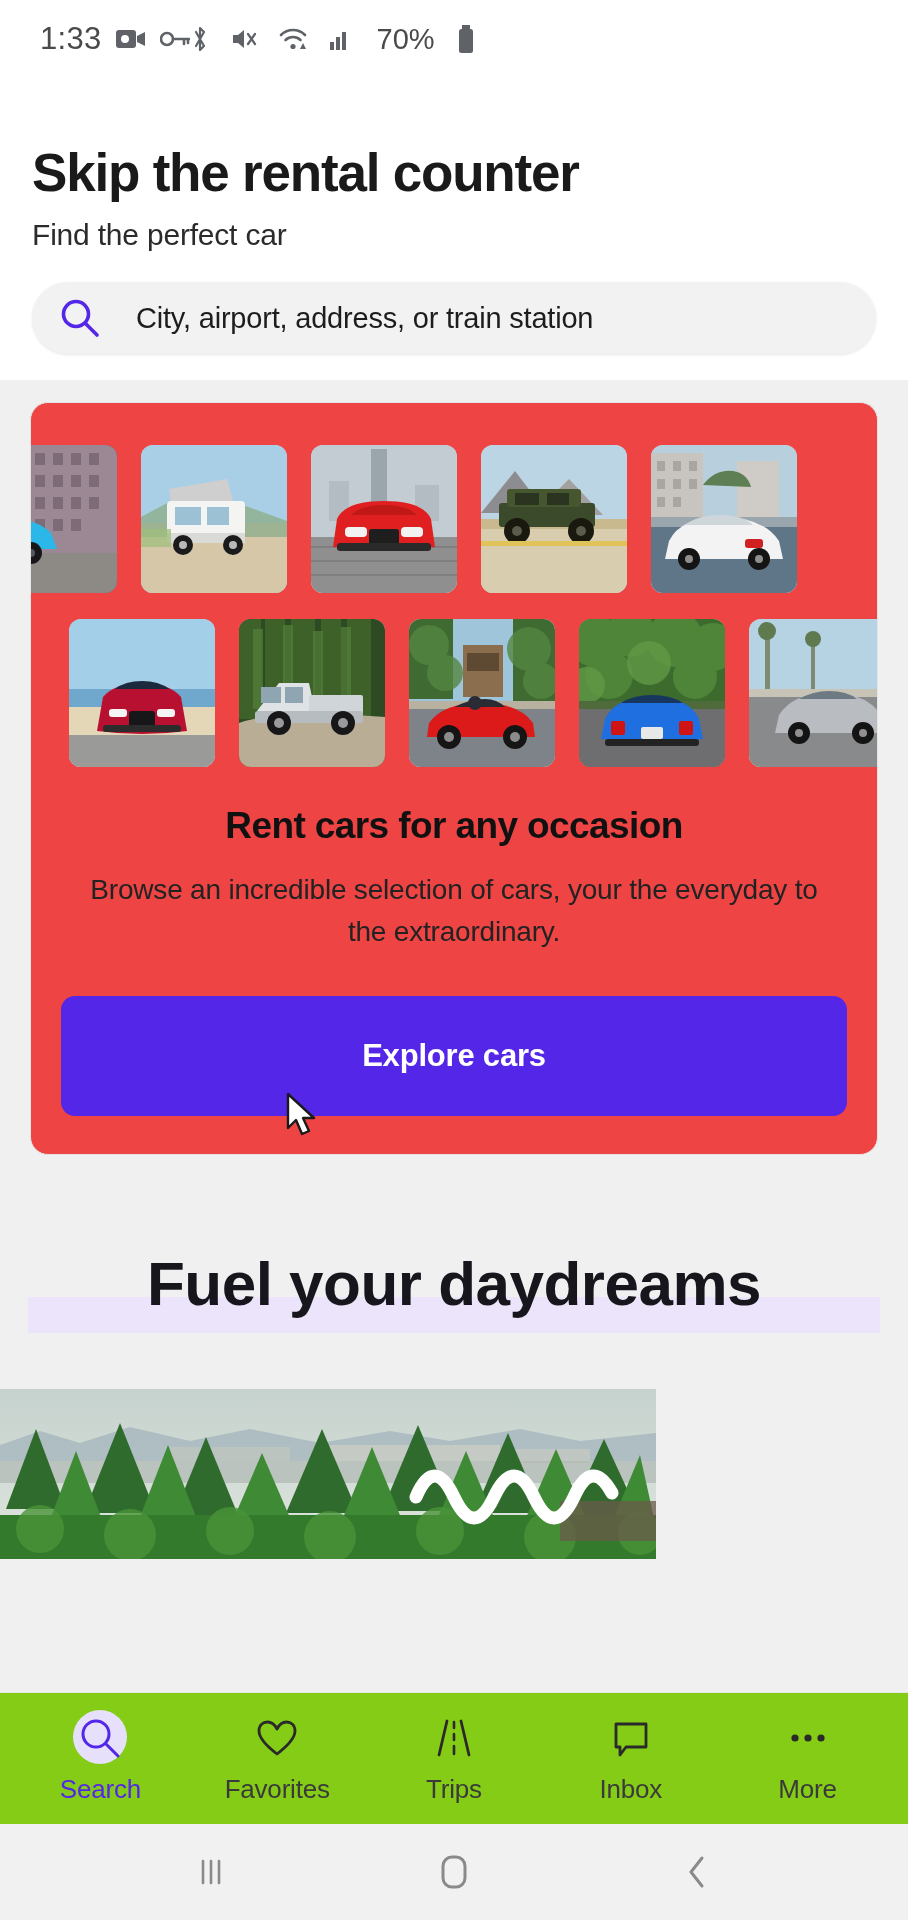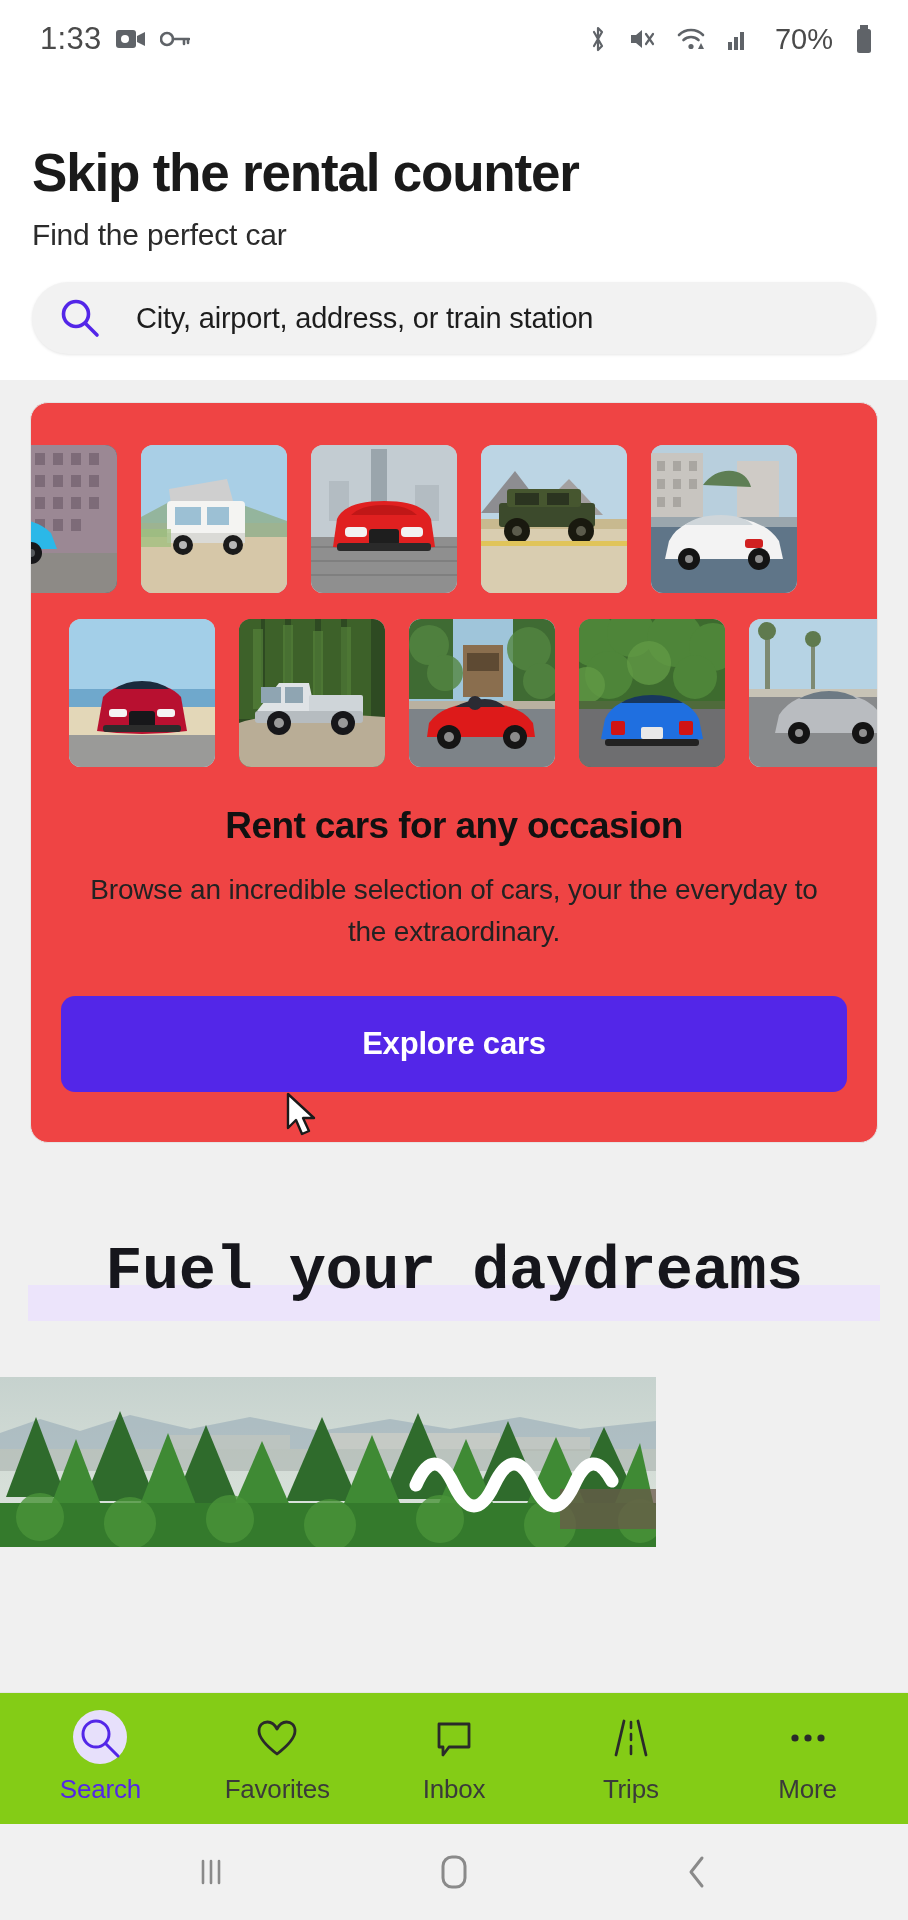--- a/index.html
+++ b/index.html
@@ -16,21 +16,21 @@
     display: flex;
     flex-direction: column;
   }
 
   
   .status-bar {
     height: 78px;
     flex: 0 0 78px;
     display: flex;
     align-items: center;
-    justify-content: space-between;
+    justify-content: flex-start;
     padding: 0 34px 0 40px;
     background: #ffffff;
     color: #5f6368;
   }
   .sb-left { display: flex; align-items: center; gap: 14px; }
   .sb-right { display: flex; align-items: center; gap: 21px; }
   .sb-time { font-size: 31px; color: #4a4a4a; letter-spacing: .3px; }
   .sb-pct { font-size: 29px; color: #4a4a4a; margin-left: 3px; }
   .ico { display: inline-flex; align-items: center; justify-content: center; }
 
@@ -119,22 +119,22 @@
   .promo-desc {
     text-align: center;
     font-size: 28px;
     line-height: 1.48;
     color: #222;
     margin: 22px 54px 0 54px;
     letter-spacing: -.2px;
   }
   .cta-btn {
     display: block;
-    margin: 44px 30px 16px 30px;
-    height: 96px;
+    margin: 44px 30px 4px 30px;
+    height: 120px;
     background: #5326e8;
     color: #ffffff;
     border: none;
     border-radius: 14px;
     font-size: 31px;
     font-weight: bold;
     font-family: "Liberation Sans", sans-serif;
     cursor: pointer;
     width: calc(100% - 60px);
     letter-spacing: -.2px;
@@ -149,21 +149,21 @@
   .dd-band {
     position: absolute;
     left: 28px; right: 28px;
     bottom: 0;
     height: 36px;
     background: #ece4fb;
   }
   .dd-title {
     position: relative;
     text-align: center;
-    font-family: Liberation Mono, monospace;
+    font-family: Liberation Sans, sans-serif;
     font-weight: bold;
     font-size: 62px;
     color: #16161c;
     letter-spacing: -.5px;
     line-height: 1;
     padding-top: 30px;
   }
 
   .landscape {
     margin: 56px 0 0 0;
@@ -630,35 +630,35 @@
         <svg width="46" height="46" viewBox="0 0 46 46">
             <path d="M23 39 C10 29 5 22 5 16 C5 10 9 7 13.5 7 C17.5 7 21 10 23 14 C25 10 28.5 7 32.5 7 C37 7 41 10 41 16 C41 22 36 29 23 39 Z" fill="none" stroke="#2a2a2a" stroke-width="2.8" stroke-linejoin="round"></path>
           </svg>
       </span>
       <span class="tab-label">Favorites</span>
     </div>
 
     <div class="tab">
       <span class="tab-ico">
         <svg width="46" height="46" viewBox="0 0 46 46">
-            <path d="M8 9 L38 9 L38 32 L18 32 L12 40 L12 32 L8 32 Z" fill="none" stroke="#2a2a2a" stroke-width="2.8" stroke-linejoin="round"></path>
-          </svg>
-      </span>
-      <span class="tab-label">Inbox</span>
+            <path d="M16 6 L8 40" stroke="#2a2a2a" stroke-width="2.8" stroke-linecap="round"></path>
+            <path d="M30 6 L38 40" stroke="#2a2a2a" stroke-width="2.8" stroke-linecap="round"></path>
+            <path d="M23 7 L23 13 M23 19 L23 25 M23 31 L23 39" stroke="#2a2a2a" stroke-width="2.6" stroke-linecap="round"></path>
+          </svg>
+      </span>
+      <span class="tab-label">Trips</span>
     </div>
 
     <div class="tab">
       <span class="tab-ico">
         <svg width="46" height="46" viewBox="0 0 46 46">
-            <path d="M16 6 L8 40" stroke="#2a2a2a" stroke-width="2.8" stroke-linecap="round"></path>
-            <path d="M30 6 L38 40" stroke="#2a2a2a" stroke-width="2.8" stroke-linecap="round"></path>
-            <path d="M23 7 L23 13 M23 19 L23 25 M23 31 L23 39" stroke="#2a2a2a" stroke-width="2.6" stroke-linecap="round"></path>
-          </svg>
-      </span>
-      <span class="tab-label">Trips</span>
+            <path d="M8 9 L38 9 L38 32 L18 32 L12 40 L12 32 L8 32 Z" fill="none" stroke="#2a2a2a" stroke-width="2.8" stroke-linejoin="round"></path>
+          </svg>
+      </span>
+      <span class="tab-label">Inbox</span>
     </div>
 
     <div class="tab">
       <span class="tab-ico">
         <svg width="46" height="46" viewBox="0 0 46 46">
             <circle cx="10" cy="23" r="3.6" fill="#2a2a2a"></circle>
             <circle cx="23" cy="23" r="3.6" fill="#2a2a2a"></circle>
             <circle cx="36" cy="23" r="3.6" fill="#2a2a2a"></circle>
           </svg>
       </span>

